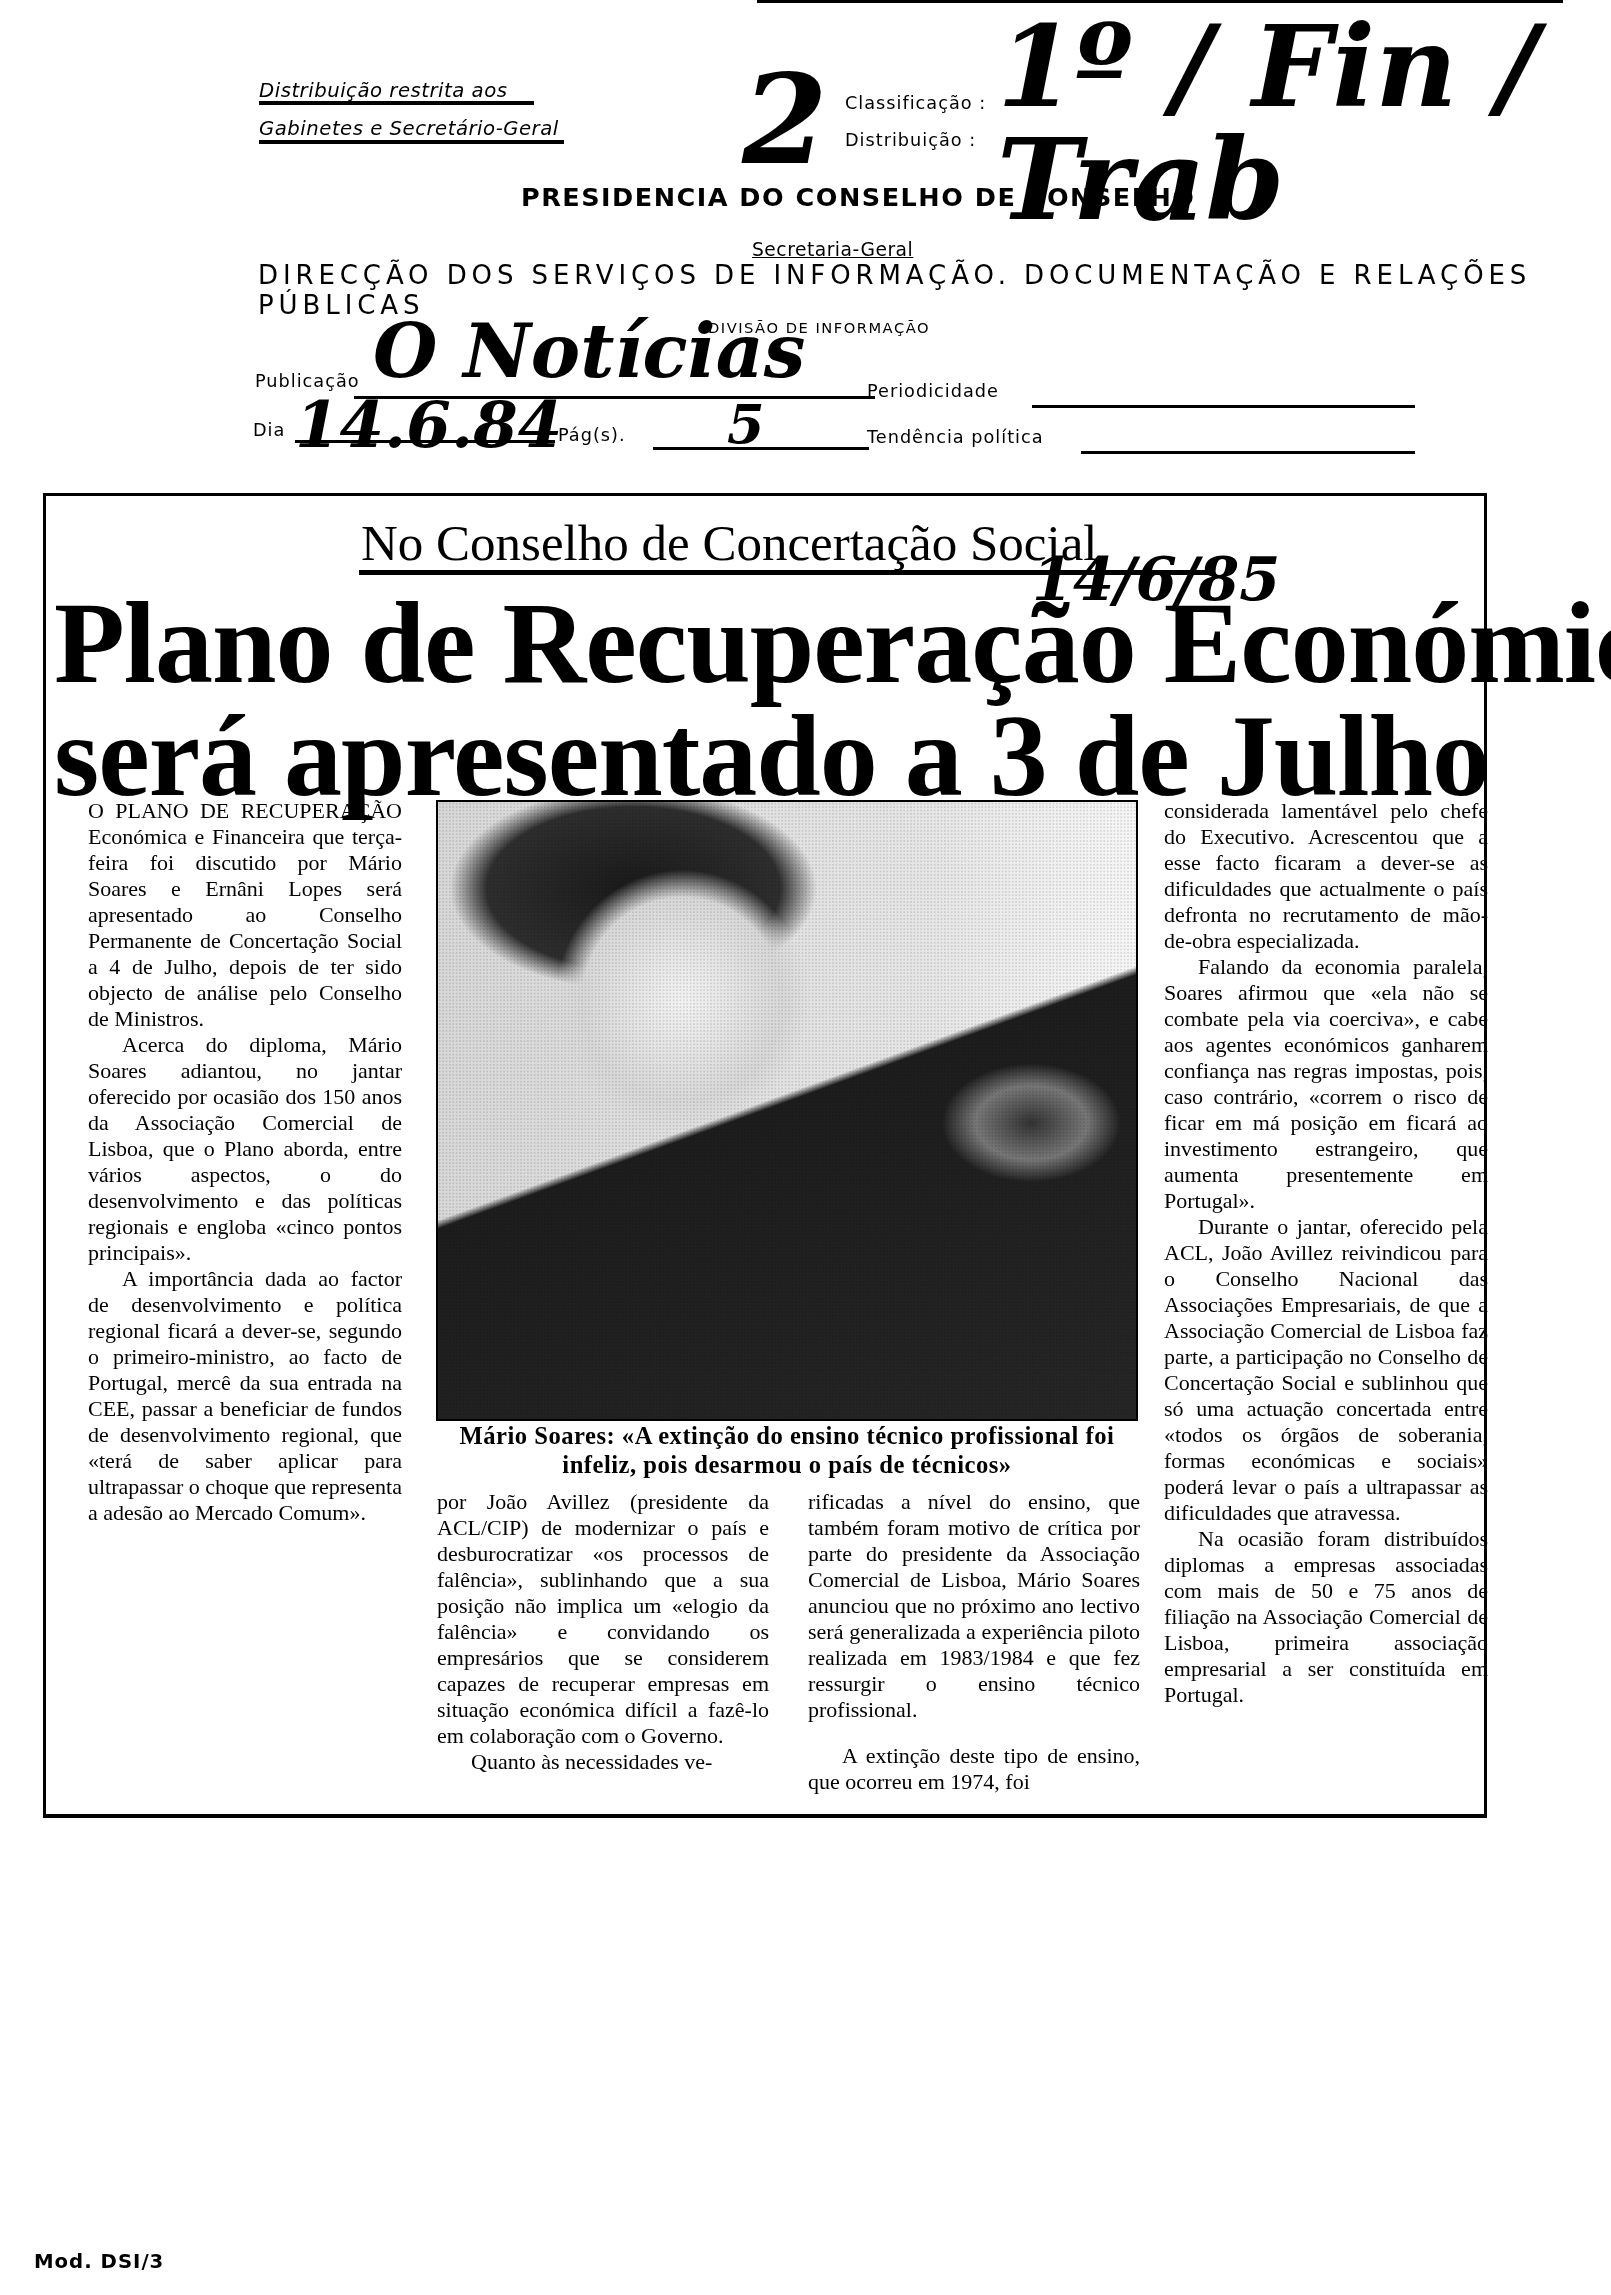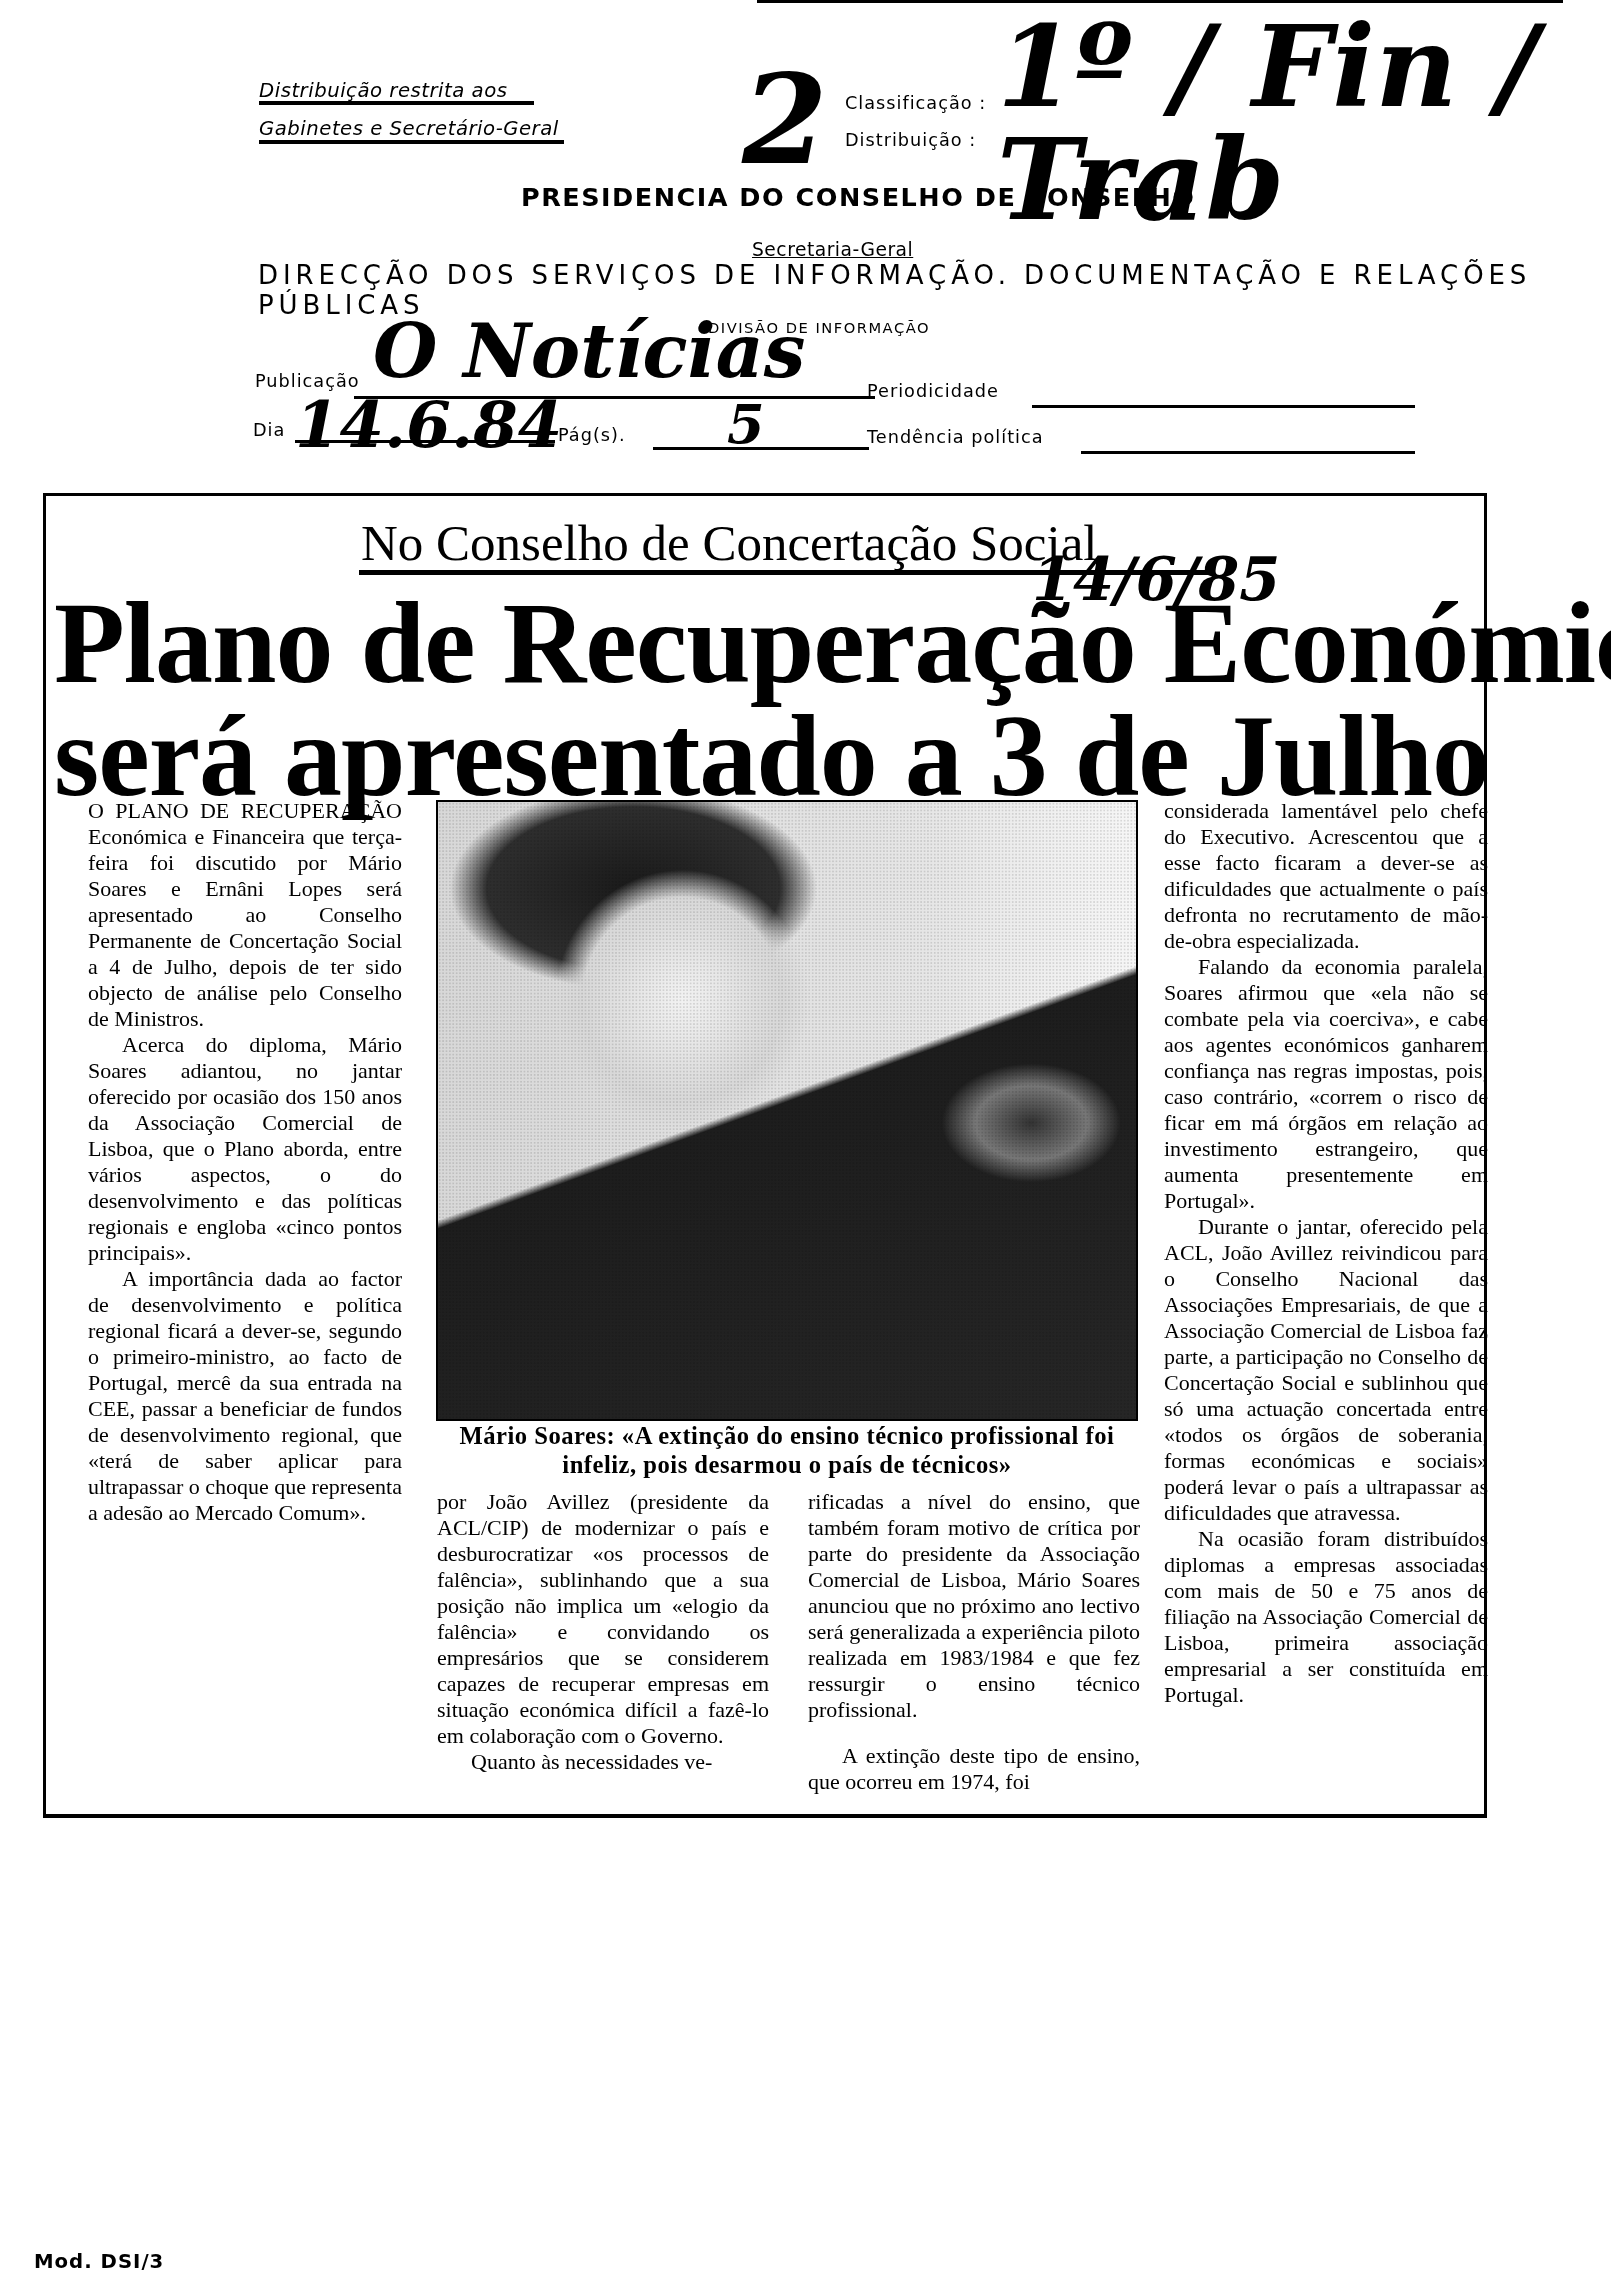--- a/index.html
+++ b/index.html
@@ -112,19 +112,19 @@
   <p class="indent">Quanto às necessidades ve-</p>
 </div>
 
 <div class="abs serif col" style="left:808px;top:1489px;width:332px;">
   <p>rificadas a nível do ensino, que também foram motivo de crítica por parte do presidente da Associação Comercial de Lisboa, Mário Soares anunciou que no próximo ano lectivo será generalizada a experiência piloto realizada em 1983/1984 e que fez ressurgir o ensino técnico profissional.</p>
   <p class="indent" style="margin-top:19.7px;">A extinção deste tipo de ensino, que ocorreu em 1974, foi</p>
 </div>
 
 <div class="abs serif col" style="left:1164px;top:798px;width:324px;">
   <p>considerada lamentável pelo chefe do Executivo. Acrescentou que a esse facto ficaram a dever-se as dificuldades que actualmente o país defronta no recrutamento de mão-de-obra especializada.</p>
-  <p class="indent">Falando da economia paralela, Soares afirmou que «ela não se combate pela via coerciva», e cabe aos agentes económicos ganharem confiança nas regras impostas, pois, caso contrário, «correm o risco de ficar em má órgãos em relação ao investimento estrangeiro, que aumenta presentemente em Portugal».</p>
+  <p class="indent">Falando da economia paralela, Soares afirmou que «ela não se combate pela via coerciva», e cabe aos agentes económicos ganharem confiança nas regras impostas, pois, caso contrário, «correm o risco de ficar em má posição em ficará ao investimento estrangeiro, que aumenta presentemente em Portugal».</p>
   <p class="indent">Durante o jantar, oferecido pela ACL, João Avillez reivindicou para o Conselho Nacional das Associações Empresariais, de que a Associação Comercial de Lisboa faz parte, a participação no Conselho de Concertação Social e sublinhou que só uma actuação concertada entre «todos os órgãos de soberania, formas económicas e sociais» poderá levar o país a ultrapassar as dificuldades que atravessa.</p>
   <p class="indent">Na ocasião foram distribuídos diplomas a empresas associadas com mais de 50 e 75 anos de filiação na Associação Comercial de Lisboa, primeira associação empresarial a ser constituída em Portugal.</p>
 </div>
 
 <div class="abs form model" style="left:34px;top:2250px;text-align:center;">Mod. DSI/3</div>
 
 
 </body></html>

